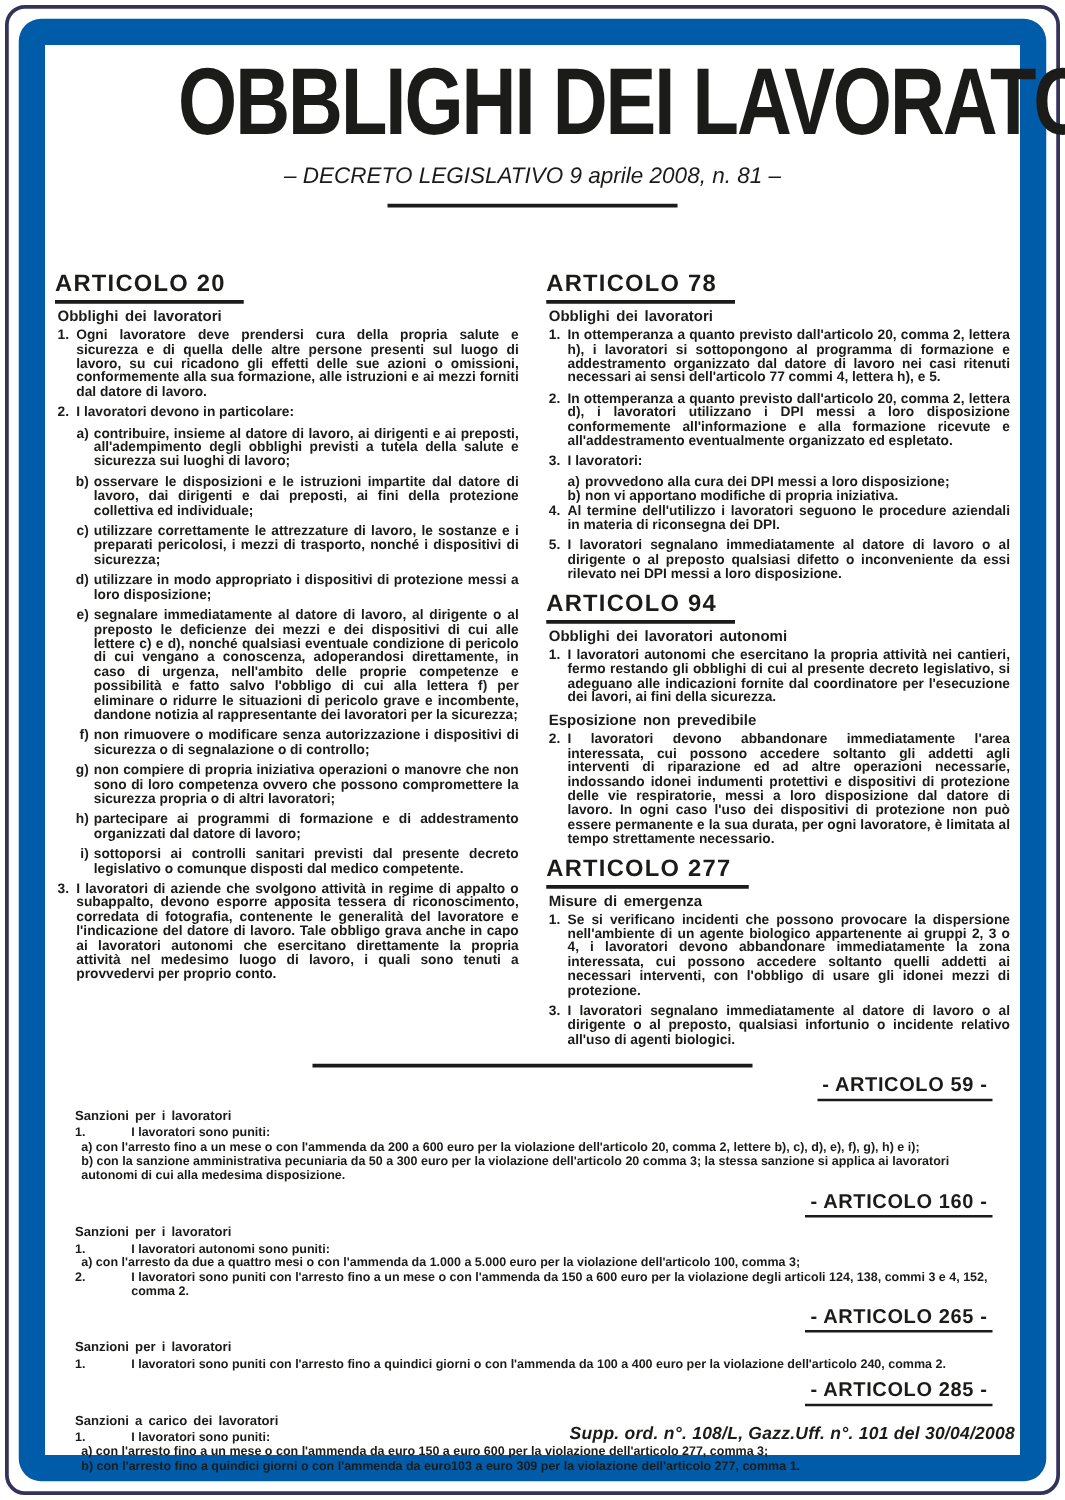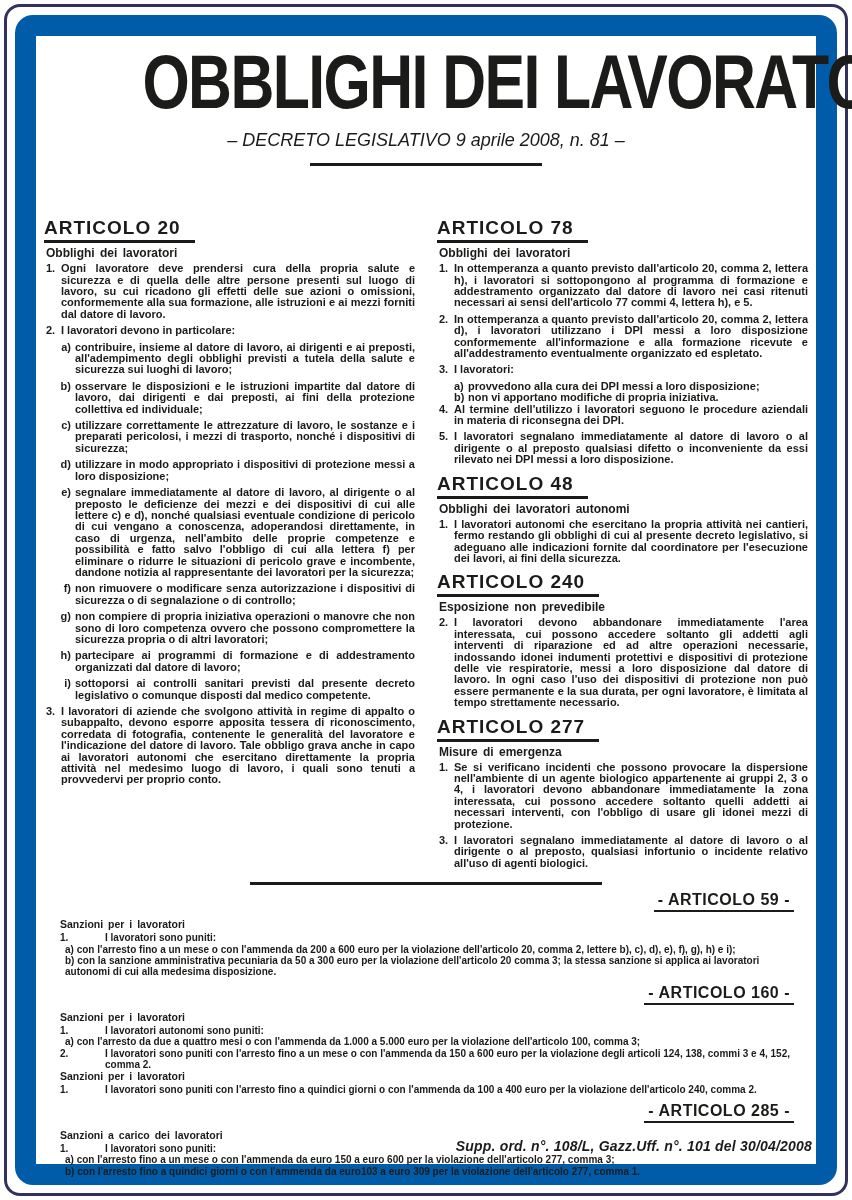--- a/index.html
+++ b/index.html
@@ -166,29 +166,28 @@
             <div class="item">
               <span class="num">4.</span>
               <span class="txt">Al termine dell'utilizzo i lavoratori seguono le procedure aziendali in materia di riconsegna dei DPI.</span>
             </div>
             <div class="item">
               <span class="num">5.</span>
               <span class="txt">I lavoratori segnalano immediatamente al datore di lavoro o al dirigente o al preposto qualsiasi difetto o inconveniente da essi rilevato nei DPI messi a loro disposizione.</span>
             </div>
           </section>
           <section class="col-article">
-            <div class="art-heading"><span class="art-heading-text">ARTICOLO 48</span></div>
+            <div class="art-heading"><span class="art-heading-text">ARTICOLO 94</span></div>
             <div class="subhead">Obblighi dei lavoratori autonomi</div>
             <div class="item">
               <span class="num">1.</span>
               <span class="txt">I lavoratori autonomi che esercitano la propria attività nei cantieri, fermo restando gli obblighi di cui al presente decreto legislativo, si adeguano alle indicazioni fornite dal coordinatore per l'esecuzione dei lavori, ai fini della sicurezza.</span>
             </div>
           </section>
           <section class="col-article">
-            <div class="art-heading"><span class="art-heading-text">ARTICOLO 240</span></div>
             <div class="subhead">Esposizione non prevedibile</div>
             <div class="item">
               <span class="num">2.</span>
               <span class="txt">I lavoratori devono abbandonare immediatamente l'area interessata, cui possono accedere soltanto gli addetti agli interventi di riparazione ed ad altre operazioni necessarie, indossando idonei indumenti protettivi e dispositivi di protezione delle vie respiratorie, messi a loro disposizione dal datore di lavoro. In ogni caso l'uso dei dispositivi di protezione non può essere permanente e la sua durata, per ogni lavoratore, è limitata al tempo strettamente necessario.</span>
             </div>
           </section>
           <section class="col-article">
             <div class="art-heading"><span class="art-heading-text">ARTICOLO 277</span></div>
             <div class="subhead">Misure di emergenza</div>
             <div class="item">
@@ -222,20 +221,21 @@
             <span class="num">1.</span>
             <span class="txt">I lavoratori autonomi sono puniti:</span>
           </div>
           <div class="b-sub">a) con l'arresto da due a quattro mesi o con l'ammenda da 1.000 a 5.000 euro per la violazione dell'articolo 100, comma 3;</div>
           <div class="item b-item">
             <span class="num">2.</span>
             <span class="txt">I lavoratori sono puniti con l'arresto fino a un mese o con l'ammenda da 150 a 600 euro per la violazione degli articoli 124, 138, commi 3 e 4, 152, comma 2.</span>
           </div>
         </section>
         <section class="bottom-article">
+          <div class="art-heading"><span class="art-heading-text">- ARTICOLO 265 -</span></div>
           <div class="subhead b-subhead">Sanzioni per i lavoratori</div>
           <div class="item b-item">
             <span class="num">1.</span>
             <span class="txt">I lavoratori sono puniti con l'arresto fino a quindici giorni o con l'ammenda da 100 a 400 euro per la violazione dell'articolo 240, comma 2.</span>
           </div>
         </section>
         <section class="bottom-article">
           <div class="art-heading"><span class="art-heading-text">- ARTICOLO 285 -</span></div>
           <div class="subhead b-subhead">Sanzioni a carico dei lavoratori</div>
           <div class="item b-item">

